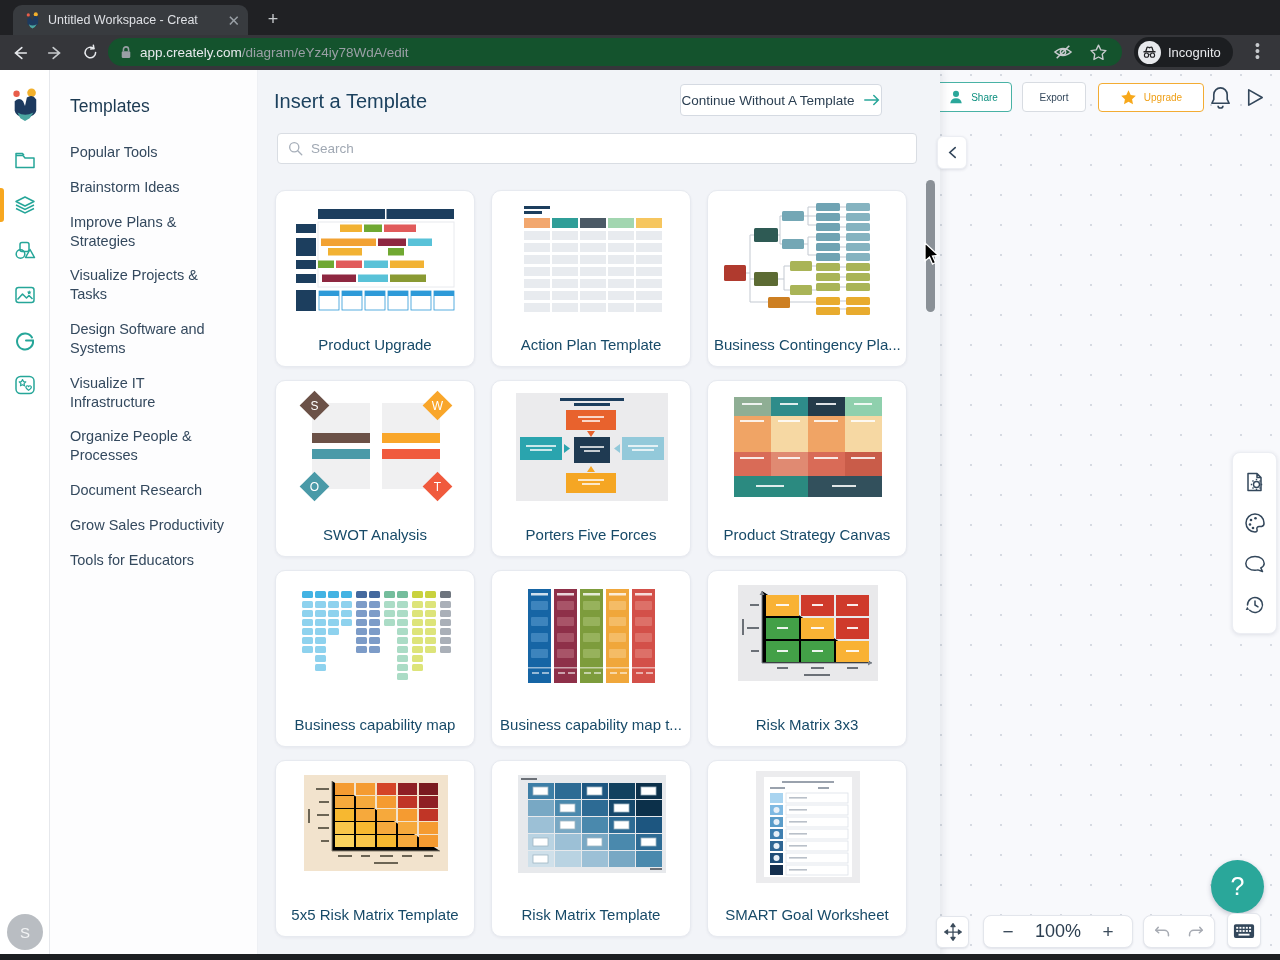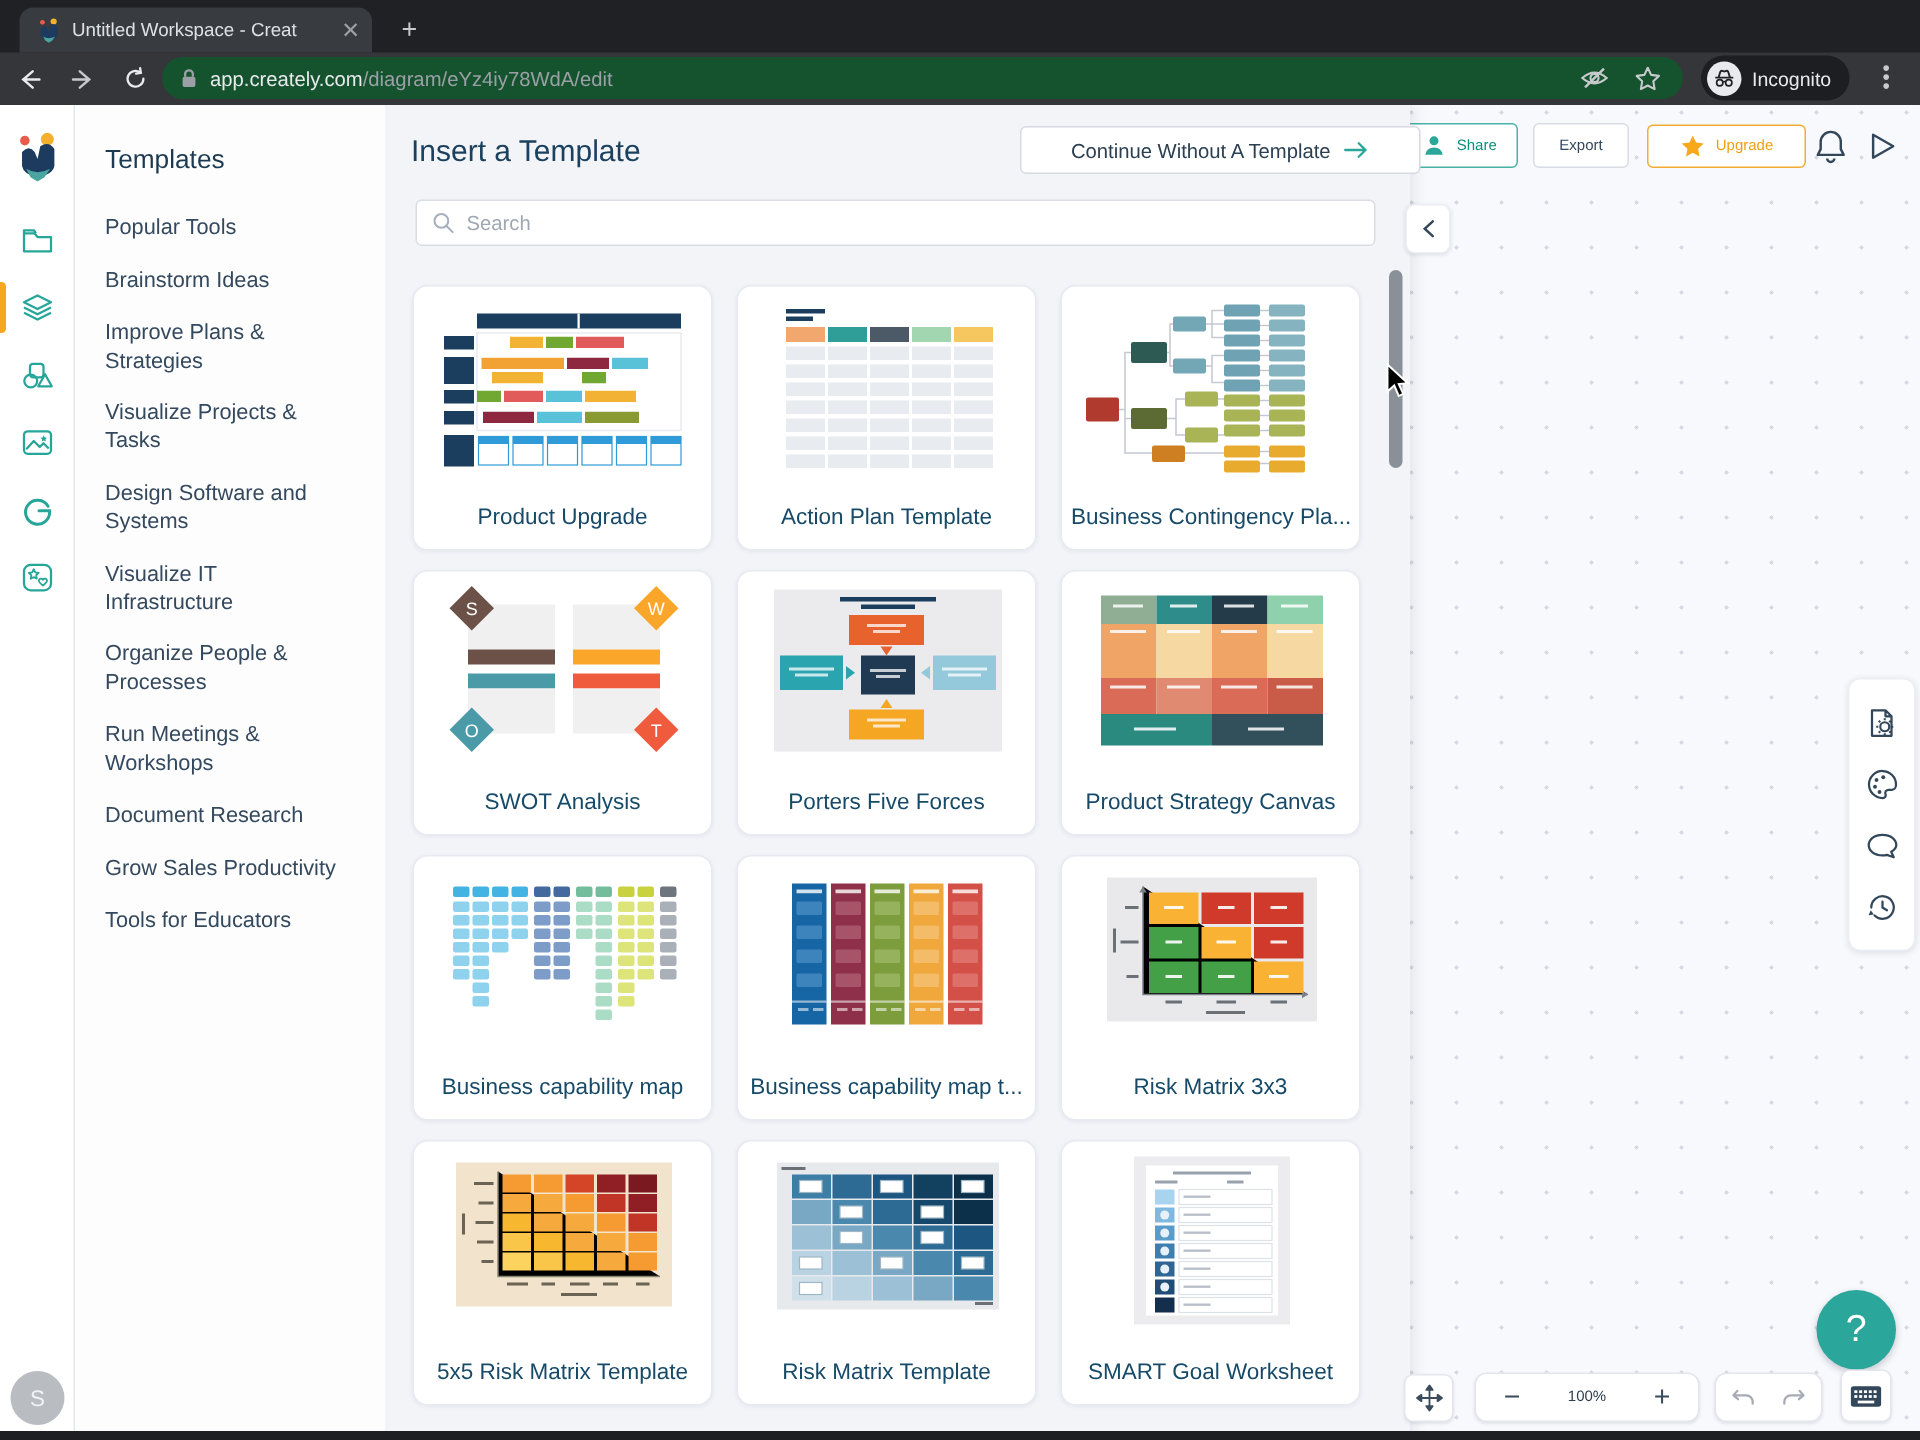--- a/index.html
+++ b/index.html
@@ -34,21 +34,21 @@
   .rail-active-bar { position:absolute; left:0; top:118px; width:4px; height:34px; background:#f7a71f; border-radius:0 3px 3px 0; }
 
   
   #tnav { position:absolute; left:50px; top:0; width:208px; height:890px; background:#fdfdfe; border-right:1px solid #eef0f4; z-index:5; padding:26px 16px 0 20px; }
   #tnav h1 { font-size:17.5px; font-weight:400; color:#1c3a52; margin-bottom:26px; }
   .tnav-item { font-size:14.5px; color:#34495e; line-height:1.3; margin-bottom:16px; width:158px; cursor:pointer; }
 
   
   #browserpanel { position:absolute; left:258px; top:0; width:682px; height:890px; background:#f2f4f8; z-index:4; box-shadow:3px 0 8px rgba(60,64,90,.10); }
   #bp-title { position:absolute; left:16px; top:20px; font-size:20px; color:#1c415e; font-weight:400; }
-  #continue-btn { position:absolute; left:422px; top:14px; width:267px; height:32px; background:#fff; border:1px solid #d5dae2; border-radius:4px; display:flex; align-items:center; justify-content:center; gap:8px; font-size:13.5px; color:#2b3f52; cursor:pointer; }
+  #continue-btn { position:absolute; left:422px; top:14px; width:202px; height:32px; background:#fff; border:1px solid #d5dae2; border-radius:4px; display:flex; align-items:center; justify-content:center; gap:8px; font-size:13.5px; color:#2b3f52; cursor:pointer; }
   #searchbox { position:absolute; left:19px; top:63px; width:640px; height:31px; background:#fff; border:1px solid #d9dde3; border-radius:4px; display:flex; align-items:center; padding:0 10px; }
   #searchbox input { border:none; outline:none; flex:1; font-size:13.5px; color:#44505c; margin-left:8px; background:transparent; font-family:"Liberation Sans",sans-serif; }
   #searchbox input::placeholder { color:#a0a8b3; }
   #cards { position:absolute; left:17px; top:120px; width:648px; display:grid; grid-template-columns:200px 200px 200px; grid-column-gap:16px; grid-row-gap:13px; }
   .card { width:200px; height:177px; background:#fff; border:1px solid #e7eaf0; border-radius:10px; box-shadow:0 1px 3px rgba(30,40,70,.06); position:relative; cursor:pointer; }
   .card svg.thumb { position:absolute; left:12px; top:8px; }
   .card .ctitle { position:absolute; left:6px; right:6px; bottom:13px; text-align:center; font-size:15px; color:#174a68; white-space:nowrap; overflow:hidden; }
   #bp-scrollthumb { position:absolute; left:668px; top:110px; width:9px; height:132px; background:#8a9097; border-radius:5px; }
 
   
@@ -70,21 +70,21 @@
   #right-toolbar .rt-icon { width:24px; height:24px; cursor:pointer; }
 
   
   #help-btn { position:absolute; left:1211px; top:790px; width:53px; height:53px; border-radius:50%; background:#2aa79a; color:#fff; font-size:25px; display:flex; align-items:center; justify-content:center; box-shadow:0 2px 5px rgba(30,40,70,.25); cursor:pointer; z-index:8; font-weight:400; }
 
   
   .ctl { position:absolute; background:#fff; border:1px solid #e3e6ec; box-shadow:0 1px 2px rgba(30,40,70,.10); z-index:8; display:flex; align-items:center; justify-content:center; }
   #pan-btn { left:936px; top:846px; width:33px; height:32px; border-radius:6px; cursor:pointer; }
   #zoom-group { left:983px; top:845px; width:150px; height:33px; border-radius:8px; justify-content:space-between; padding:0 14px; }
   #zoom-group .zbtn { font-size:19px; color:#3c4c5c; cursor:pointer; width:20px; text-align:center; line-height:1; }
-  #zoom-level { font-size:10px; color:#2c3e50; }
+  #zoom-level { font-size:18px; color:#2c3e50; }
   #undo-group { left:1143px; top:845px; width:72px; height:33px; border-radius:8px; gap:14px; }
   #kbd-btn { left:1227px; top:843px; width:34px; height:35px; border-radius:6px; cursor:pointer; }
   #avatar { position:absolute; left:7px; top:844px; width:36px; height:36px; border-radius:50%; background:#b9bdc2; color:#f2f3f4; font-size:15px; display:flex; align-items:center; justify-content:center; z-index:9; }
 
   #bottom-strip { position:absolute; left:0; bottom:0; width:1280px; height:6px; background:#1d1f22; z-index:60; }
 
   #cursor { position:absolute; left:921px; top:172px; z-index:99; pointer-events:none; }
 </style>
 </head>
 <body>
@@ -192,21 +192,20 @@
 
   <div id="tnav">
     <h1>Templates</h1>
     <div class="tnav-item">Popular Tools</div>
     <div class="tnav-item">Brainstorm Ideas</div>
     <div class="tnav-item">Improve Plans &amp; Strategies</div>
     <div class="tnav-item">Visualize Projects &amp; Tasks</div>
     <div class="tnav-item">Design Software and Systems</div>
     <div class="tnav-item">Visualize IT Infrastructure</div>
     <div class="tnav-item">Organize People &amp; Processes</div>
-    <div class="tnav-item">Run Meetings &amp; Workshops</div>
     <div class="tnav-item">Document Research</div>
     <div class="tnav-item">Grow Sales Productivity</div>
     <div class="tnav-item">Tools for Educators</div>
   </div>
 
   <div id="browserpanel">
     <div id="bp-title">Insert a Template</div>
     <div id="continue-btn">
       <span>Continue Without A Template</span>
       <svg width="18" height="14" viewBox="0 0 20 14">

